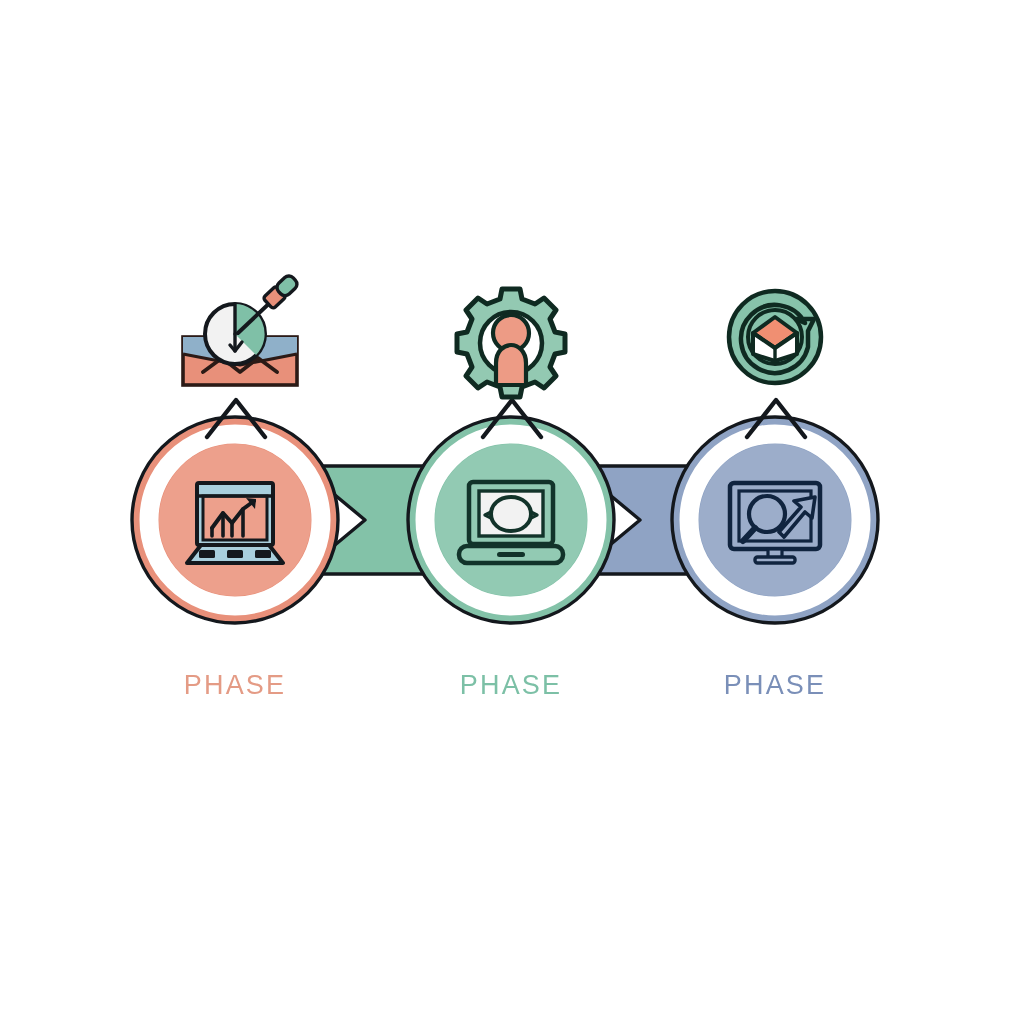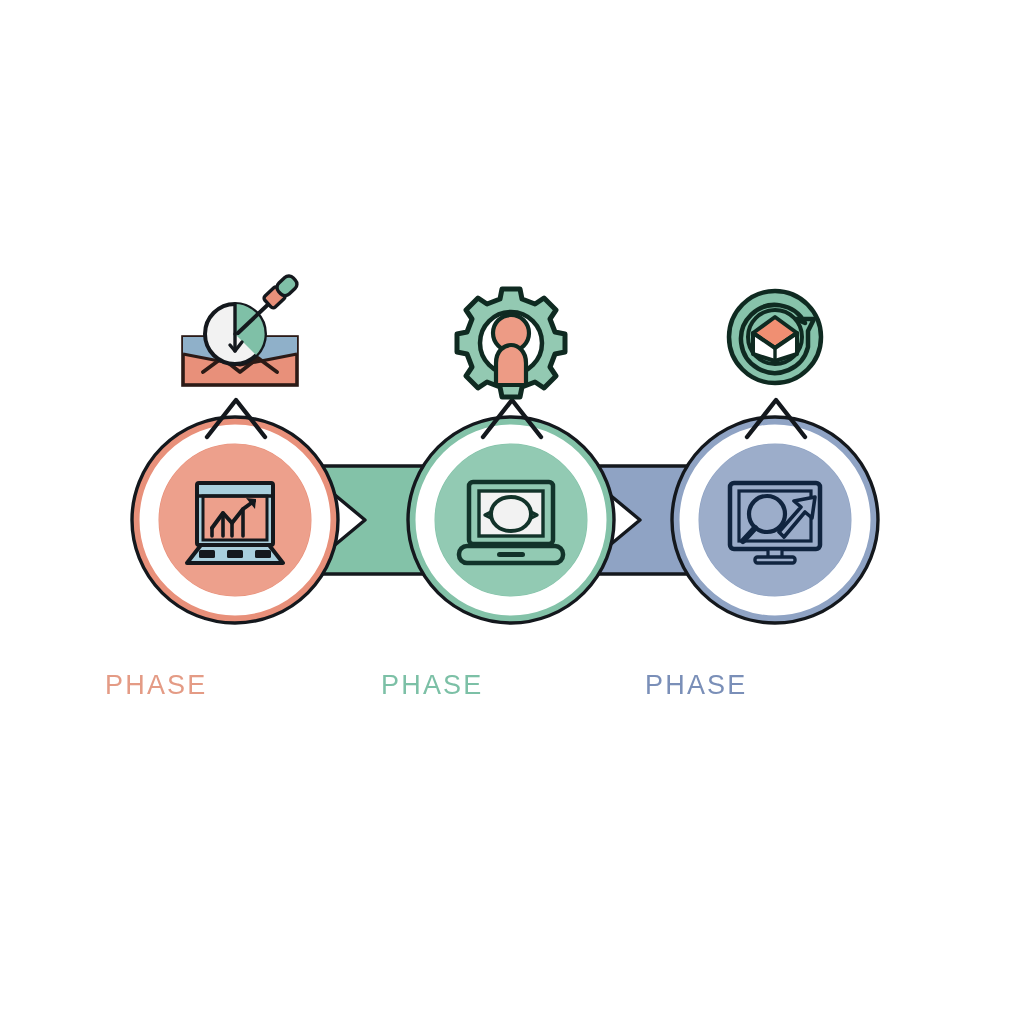--- a/index.html
+++ b/index.html
@@ -24,20 +24,21 @@
     left: 0;
     top: 0;
     width: 1024px;
     height: 1024px;
     display: block;
   }
   .phase-label {
     position: absolute;
     top: 668px;
     width: 260px;
+    text-align: center;
     font-family: "Liberation Sans", sans-serif;
     font-size: 27px;
     font-weight: 400;
     letter-spacing: 2.2px;
     line-height: 34px;
     white-space: nowrap;
     user-select: none;
   }
   #label-1 { left: 105px; }
   #label-2 { left: 381px; }

